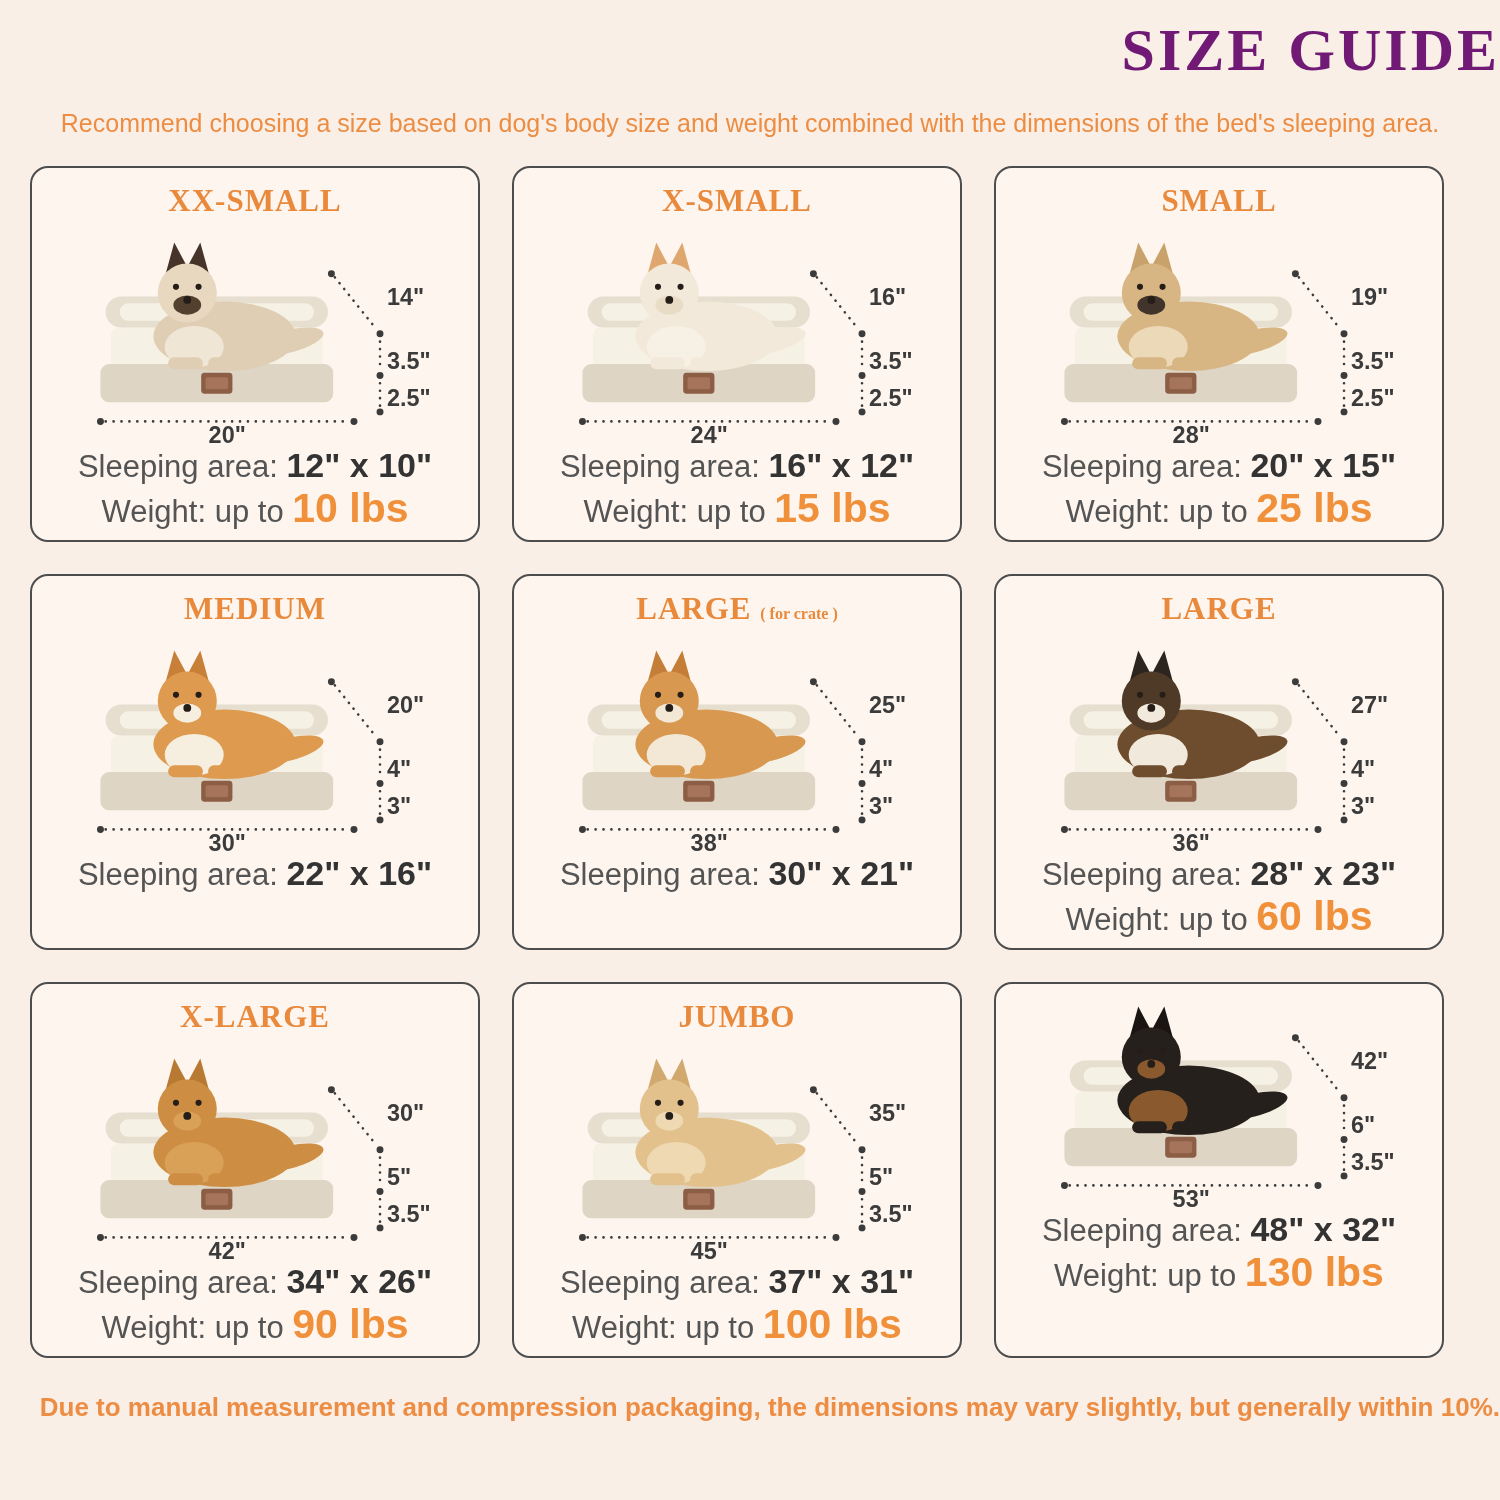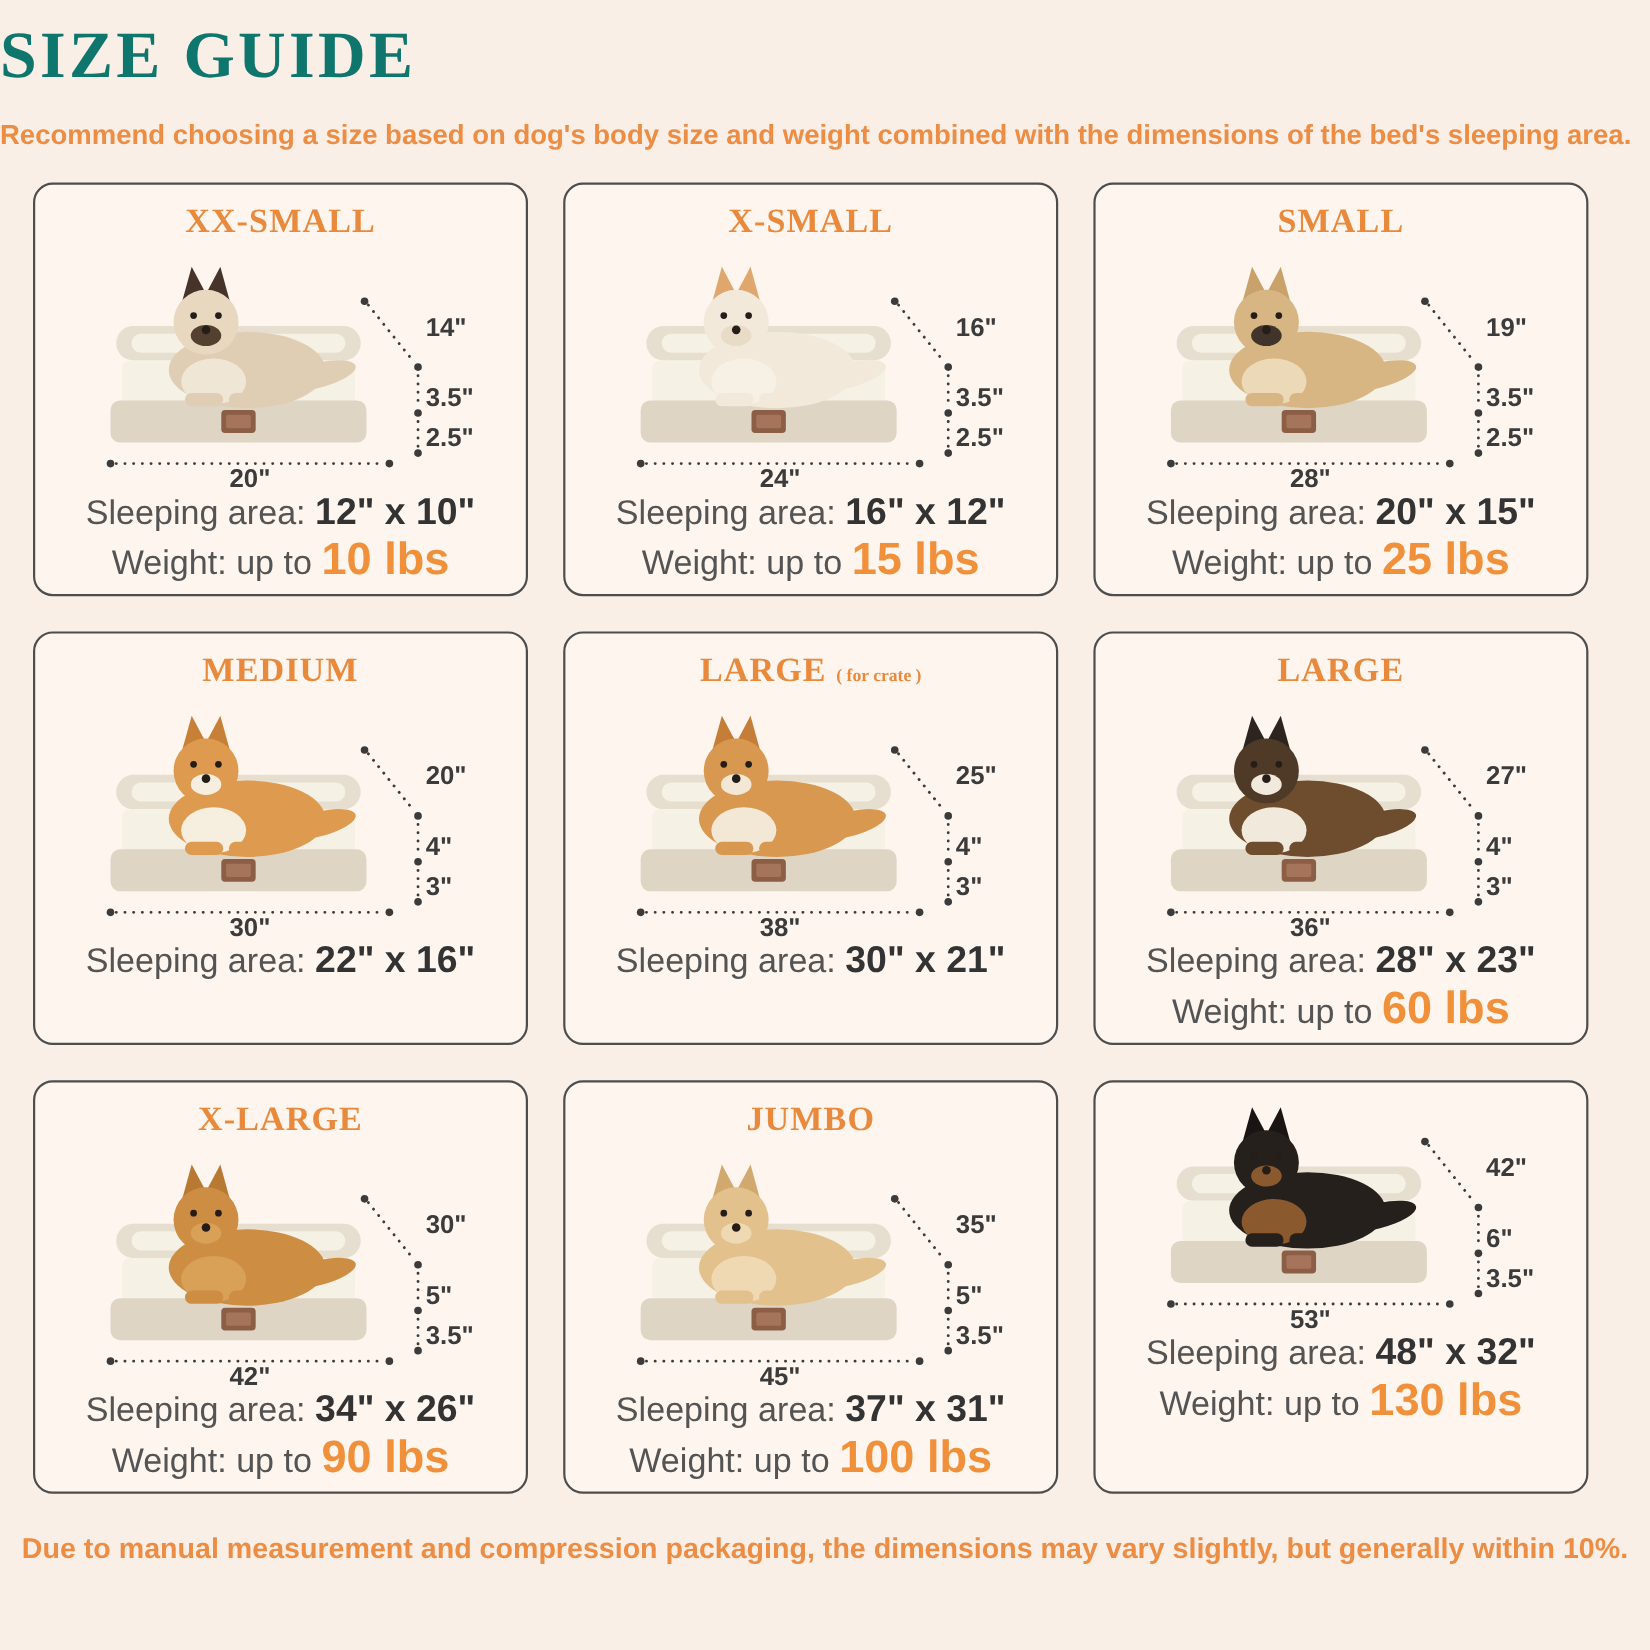--- a/index.html
+++ b/index.html
@@ -3,31 +3,32 @@
 <meta charset="utf-8">
 <style>
   html,body { margin:0; padding:0; }
   body {
     width:1500px; height:1500px;
     background:#f9efe7;
     font-family:"Liberation Sans", sans-serif;
     overflow:hidden;
   }
   .page-title {
-    text-align:left;
+    text-align:right;
     font-family:"Liberation Serif", serif;
     font-weight:700;
     font-size:60px;
     letter-spacing:3px;
-    color:#0f766e;
+    color:#701a75;
     margin:16px 0 0 0;
   }
   .page-subtitle {
+    text-align:center;
     color:#ec8d43;
-    font-weight:700;
+    font-weight:400;
     font-size:25px;
     margin-top:24px;
   }
   .grid {
     display:grid;
     grid-template-columns:repeat(3, 450px);
     column-gap:45px;
     row-gap:40px;
     margin:28px 30px 0 30px;
     gap:32px;
@@ -61,21 +62,21 @@
     font-family:"Liberation Sans", sans-serif;
     font-weight:700;
     font-size:27px;
     fill:#3b3b3b;
   }
   .line1 { font-size:31px; color:#545454; margin-top:2px; height:38px; line-height:38px;}
   .line1 .val { font-size:34px; color:#333333; font-weight:700; }
   .line2 { font-size:31px; color:#545454; margin-top:2px; height:48px; line-height:44px;}
   .line2 .val { font-size:41px; color:#f0903a; font-weight:700; }
   .page-footer {
-    text-align:center;
+    text-align:right;
     color:#ec8d43;
     font-weight:700;
     font-size:26px;
     margin-top:34px;
   }
 </style>
 </head>
 <body>
 
 <h1 class="page-title">SIZE GUIDE</h1>

